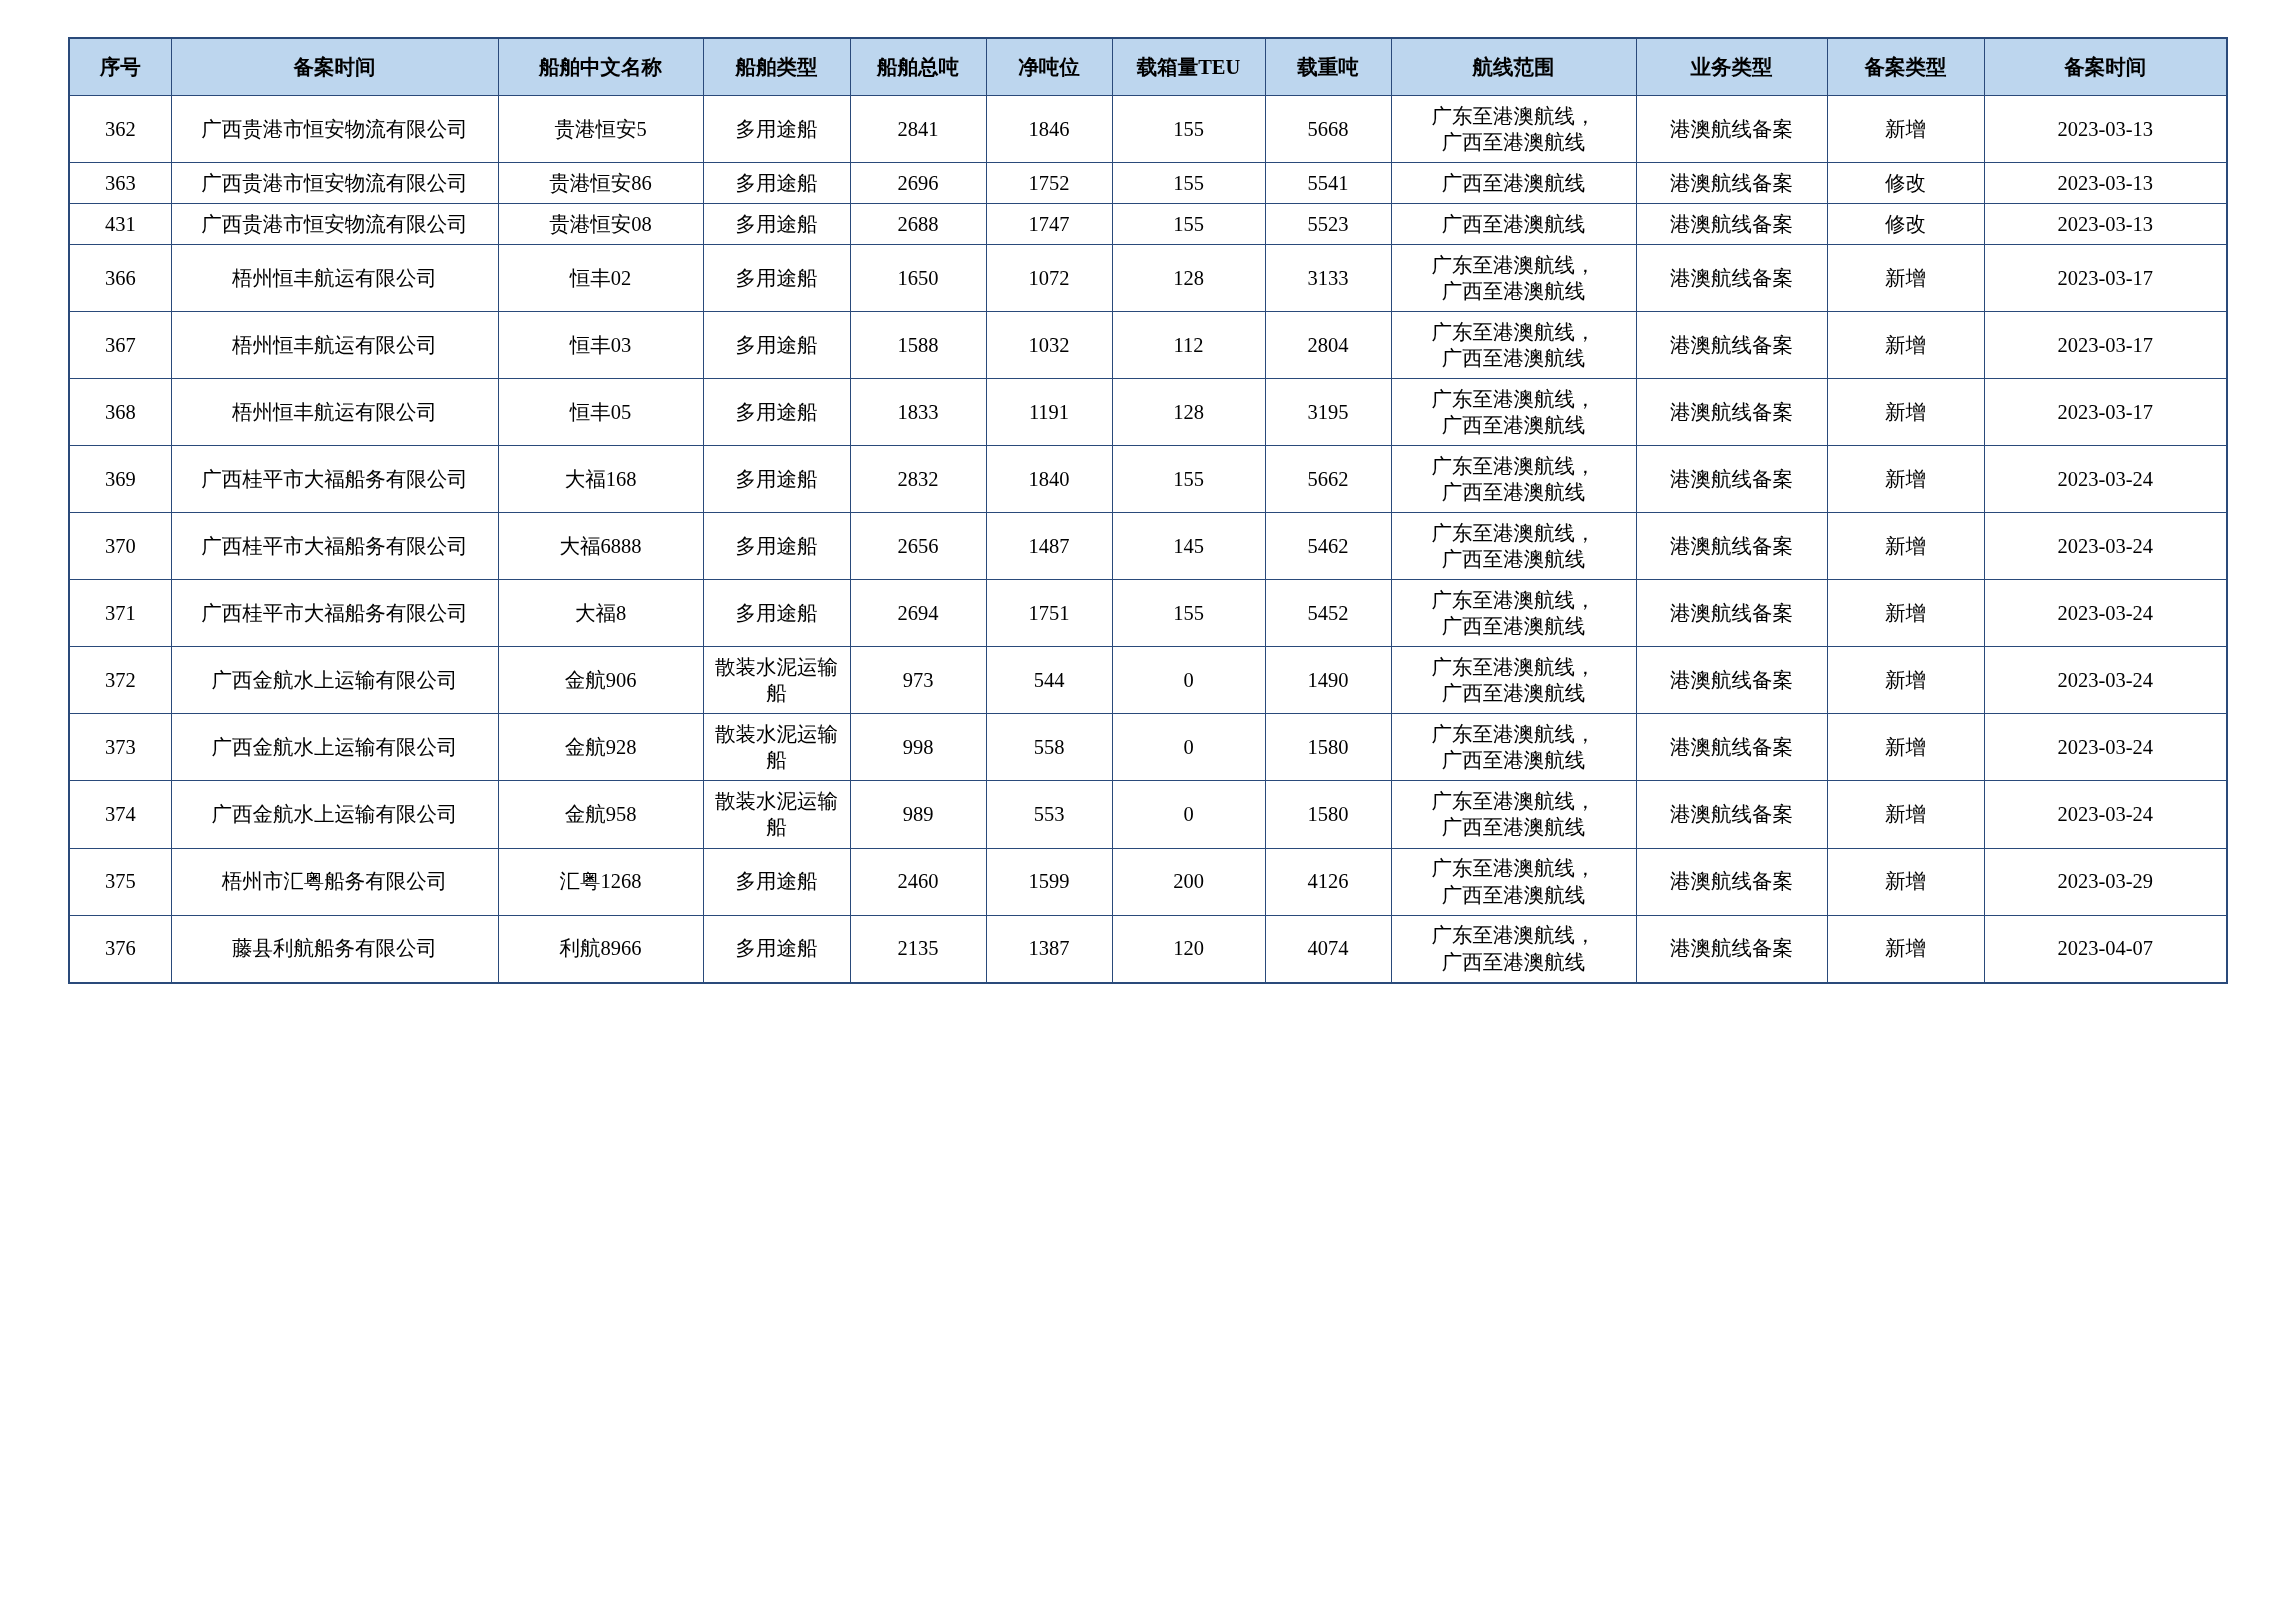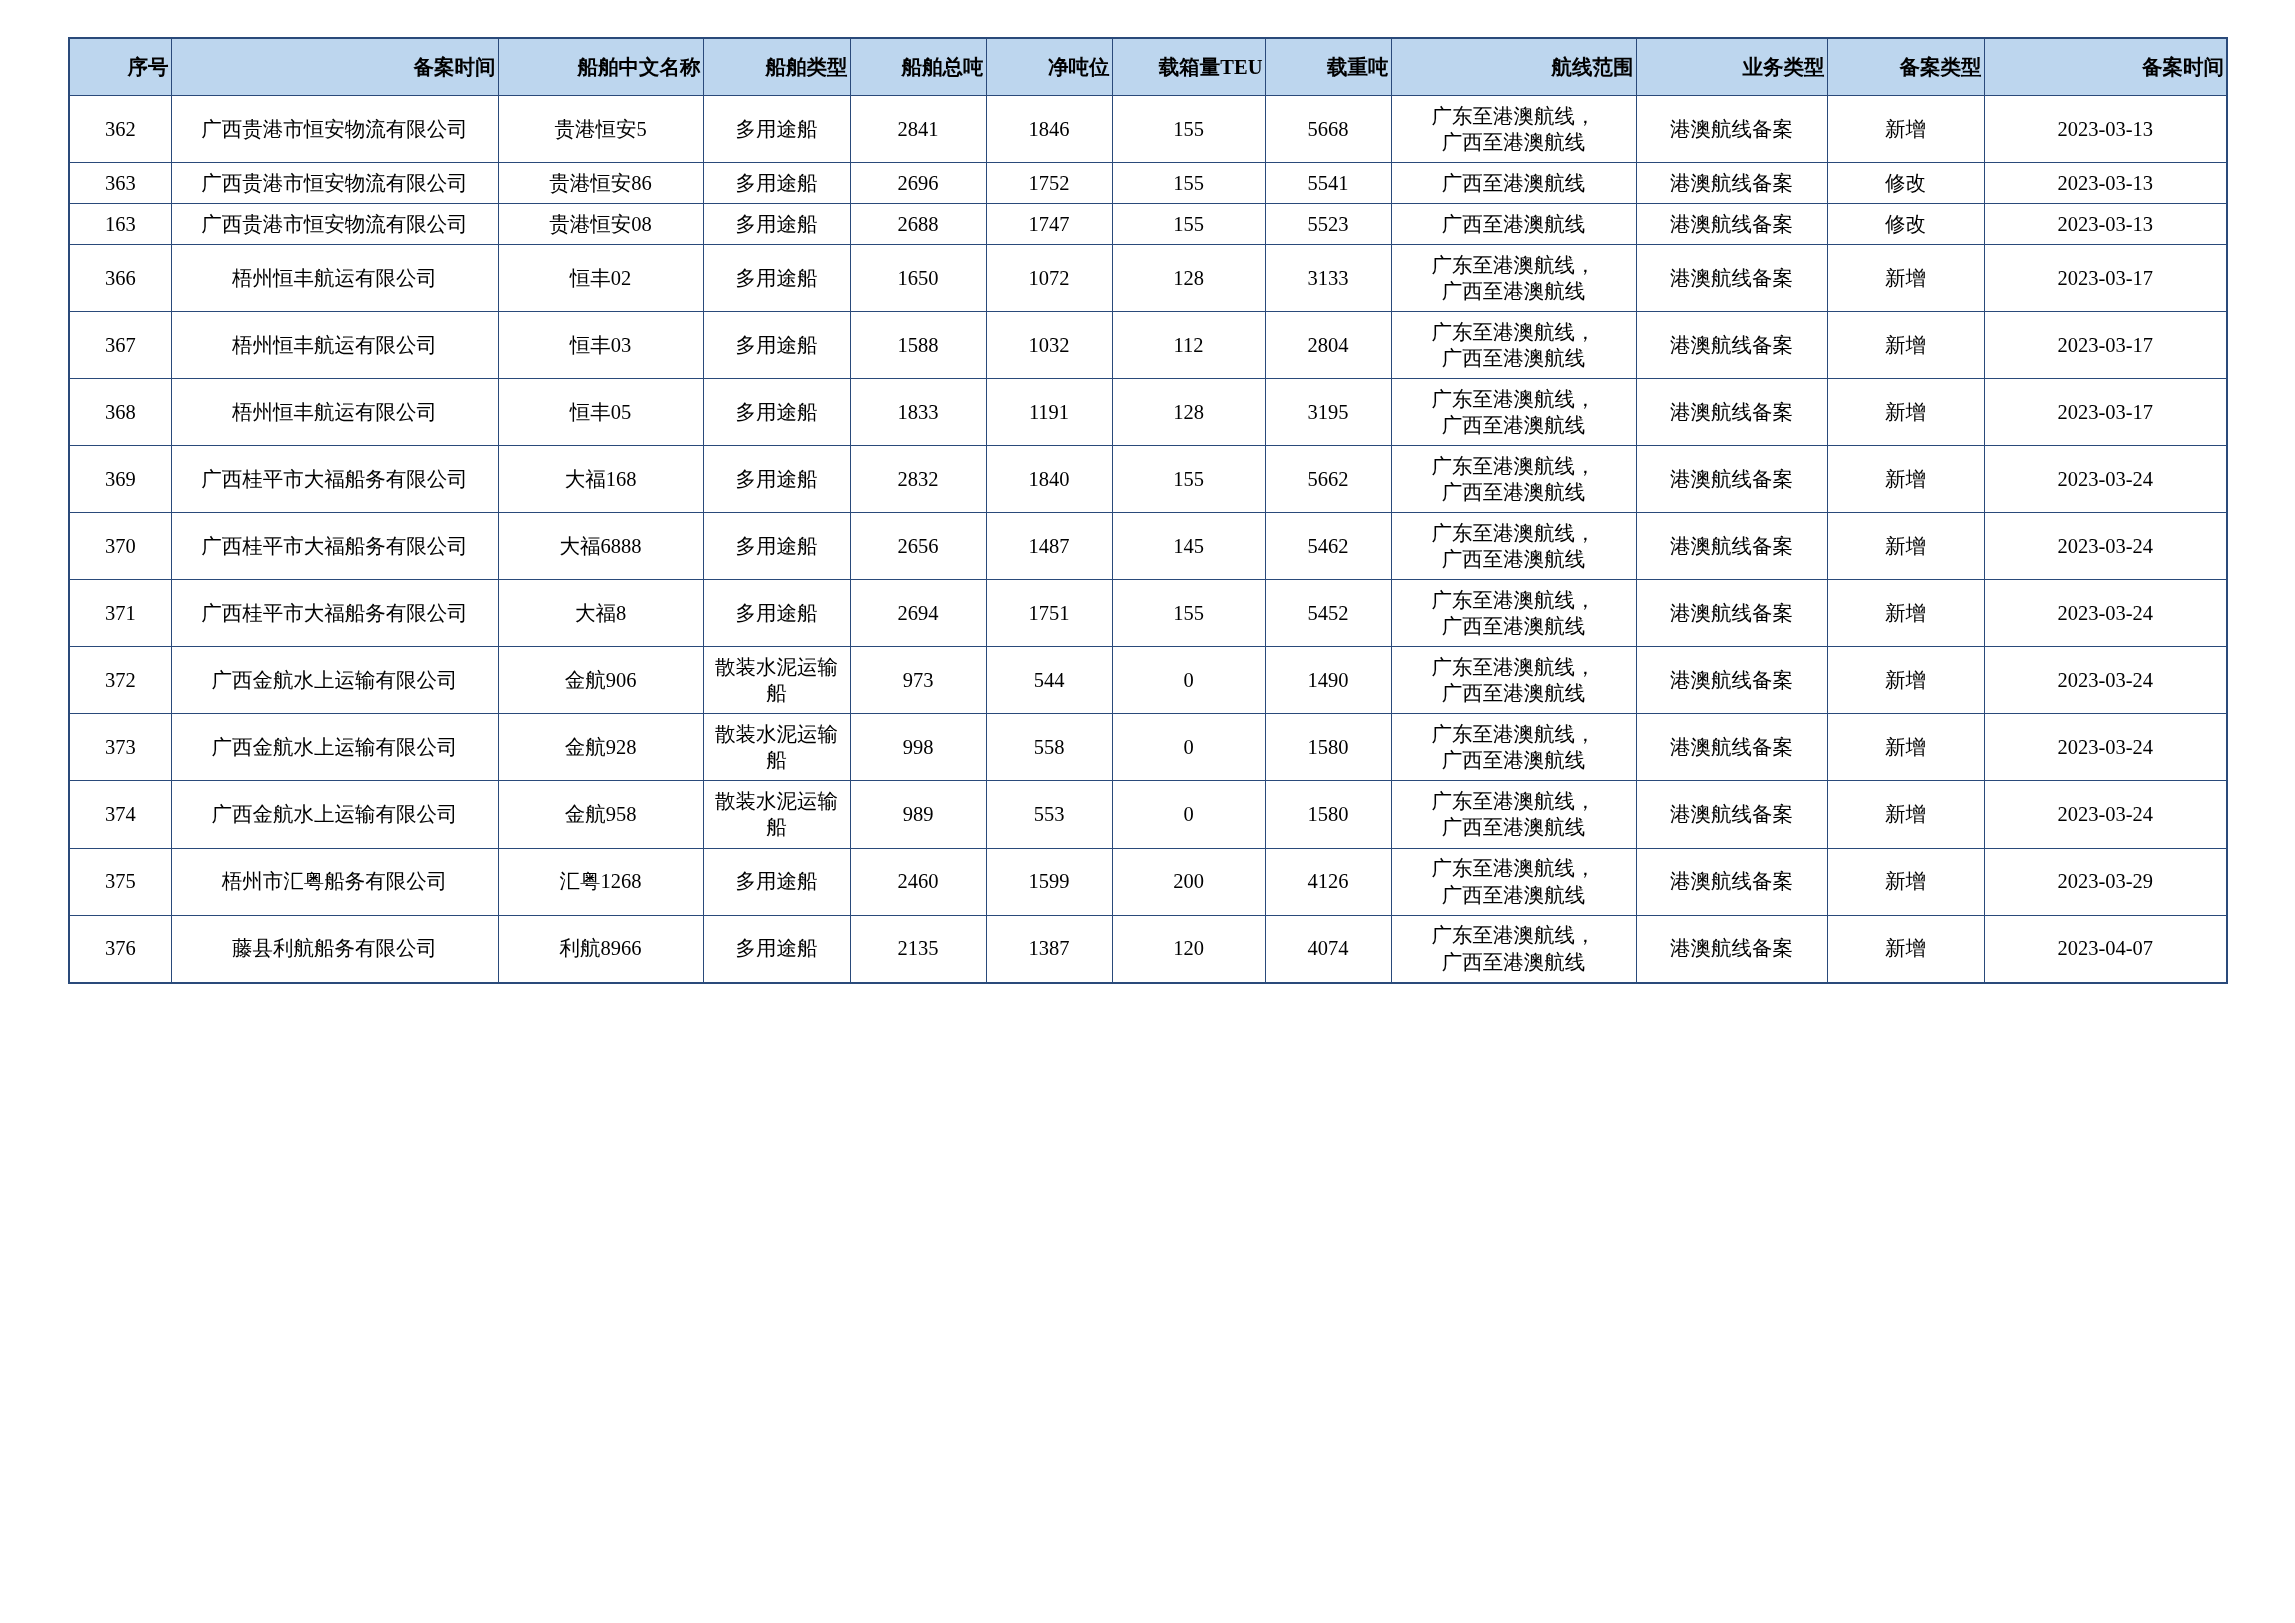--- a/index.html
+++ b/index.html
@@ -34,21 +34,20 @@
     font-size: 20.5px;
     line-height: 1.28;
     padding: 6.8px 4.1px;
     word-break: break-word;
   }
   table.ship-table thead th {
     background: #bdd6ee;
     font-weight: bold;
     font-size: 20.5px;
     padding: 15px 2px;
-    text-align: right;
   }
   td.cell-idx { font-size: 21px; }
   td.cell-company { font-size: 21px; margin-left: 20px; }
   td.cell-name { font-size: 21px; }
   td.cell-type { font-size: 21px; }
   td.cell-num { font-size: 21px; }
   td.cell-route { font-size: 20px; }
   td.cell-biz { font-size: 20px; margin-left: 44px; }
   td.cell-filing { font-size: 21px; }
   td.cell-date { font-size: 21px; }
@@ -129,21 +128,21 @@
           <td class="cell-num">155</td>
           <td class="cell-num">5541</td>
           <td class="cell-route">
             <span class="route-line">广西至港澳航线</span>
           </td>
           <td class="cell-biz">港澳航线备案</td>
           <td class="cell-filing">修改</td>
           <td class="cell-date">2023-03-13</td>
         </tr>
         <tr>
-          <td class="cell-idx">163</td>
+          <td class="cell-idx">431</td>
           <td class="cell-company">广西贵港市恒安物流有限公司</td>
           <td class="cell-name">贵港恒安08</td>
           <td class="cell-type">多用途船</td>
           <td class="cell-num">2688</td>
           <td class="cell-num">1747</td>
           <td class="cell-num">155</td>
           <td class="cell-num">5523</td>
           <td class="cell-route">
             <span class="route-line">广西至港澳航线</span>
           </td>

